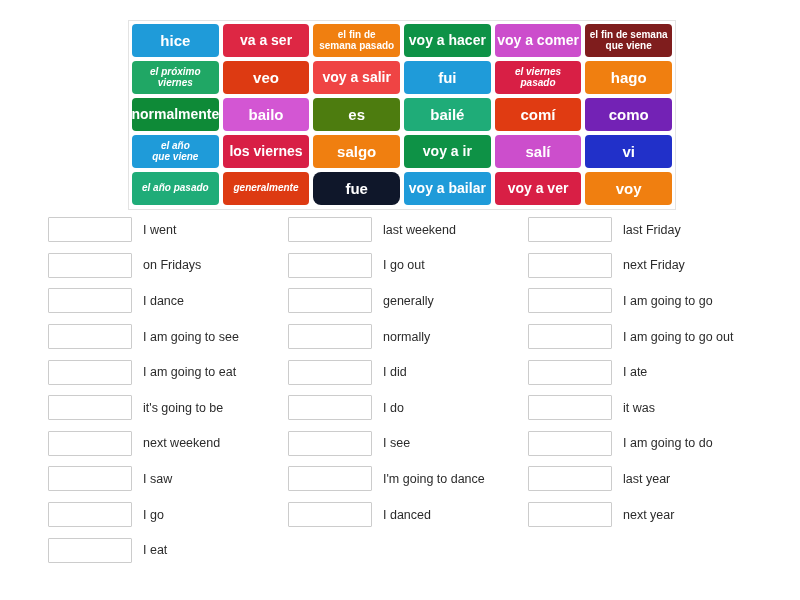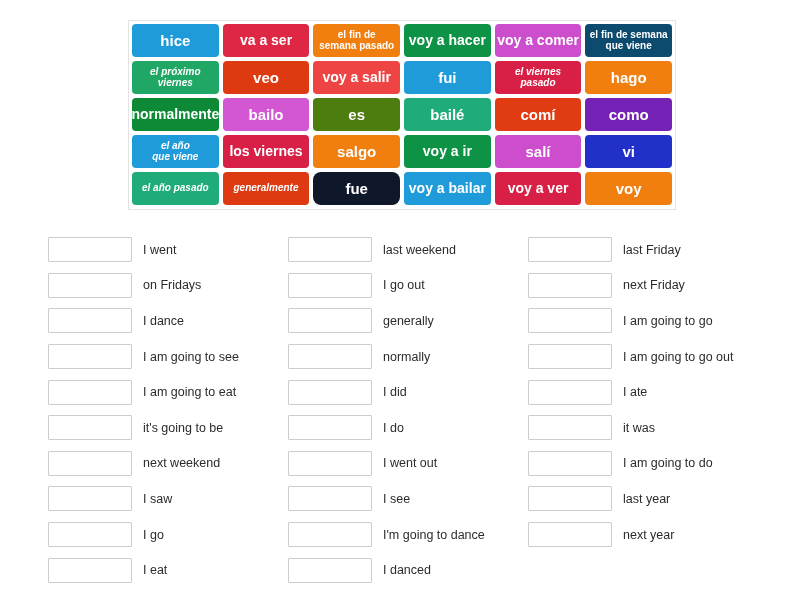--- a/index.html
+++ b/index.html
@@ -53,21 +53,21 @@
   .tile:last-child { margin-right: 0; }
   .tile.sz-lg  { font-size: 15px; }
   .tile.sz-md  { font-size: 14px; }
   .tile.sz-sm  { font-size: 10px; font-style: italic; }
   .tile.sz-xs  { font-size: 10px; }
 
   
   #answers {
     position: absolute;
     left: 48px;
-    top: 232px;
+    top: 212px;
     width: 720px;
     display: flex;
     gap: 0px;
   }
   .answer-col {
     width: 240px;
     display: flex;
     flex-direction: column;
   }
   .answer-row {
@@ -96,21 +96,21 @@
 </head>
 <body>
 
 <div id="tile-panel">
     <div class="tile-row">
       <div class="tile sz-lg" style="background: rgb(31, 155, 217);">hice</div>
       <div class="tile sz-md" style="background: rgb(221, 39, 68);">va a ser</div>
       <div class="tile sz-xs" style="background: rgb(240, 127, 16);">el fin de<br>semana pasado</div>
       <div class="tile sz-md" style="background: rgb(14, 146, 70);">voy a hacer</div>
       <div class="tile sz-md" style="background: rgb(204, 78, 204);">voy a comer</div>
-      <div class="tile sz-xs" style="background: #0c4a6e;">el fin de semana<br>que viene</div>
+      <div class="tile sz-xs" style="background: #7f1d1d;">el fin de semana<br>que viene</div>
     </div>
     <div class="tile-row">
       <div class="tile sz-sm" style="background: rgb(32, 167, 101);">el próximo<br>viernes</div>
       <div class="tile sz-lg" style="background: rgb(221, 58, 18);">veo</div>
       <div class="tile sz-md" style="background: #ef4444;">voy a salir</div>
       <div class="tile sz-lg" style="background: rgb(31, 155, 217);">fui</div>
       <div class="tile sz-sm" style="background: rgb(216, 31, 69);">el viernes<br>pasado</div>
       <div class="tile sz-lg" style="background: rgb(240, 127, 16);">hago</div>
     </div>
     <div class="tile-row">
@@ -202,24 +202,20 @@
       <div class="answer-row">
         <div class="drop-box"></div>
         <div class="answer-label">I did</div>
       </div>
       <div class="answer-row">
         <div class="drop-box"></div>
         <div class="answer-label">I do</div>
       </div>
       <div class="answer-row">
         <div class="drop-box"></div>
-        <div class="answer-label">I went out</div>
-      </div>
-      <div class="answer-row">
-        <div class="drop-box"></div>
         <div class="answer-label">I see</div>
       </div>
       <div class="answer-row">
         <div class="drop-box"></div>
         <div class="answer-label">I'm going to dance</div>
       </div>
       <div class="answer-row">
         <div class="drop-box"></div>
         <div class="answer-label">I danced</div>
       </div>

